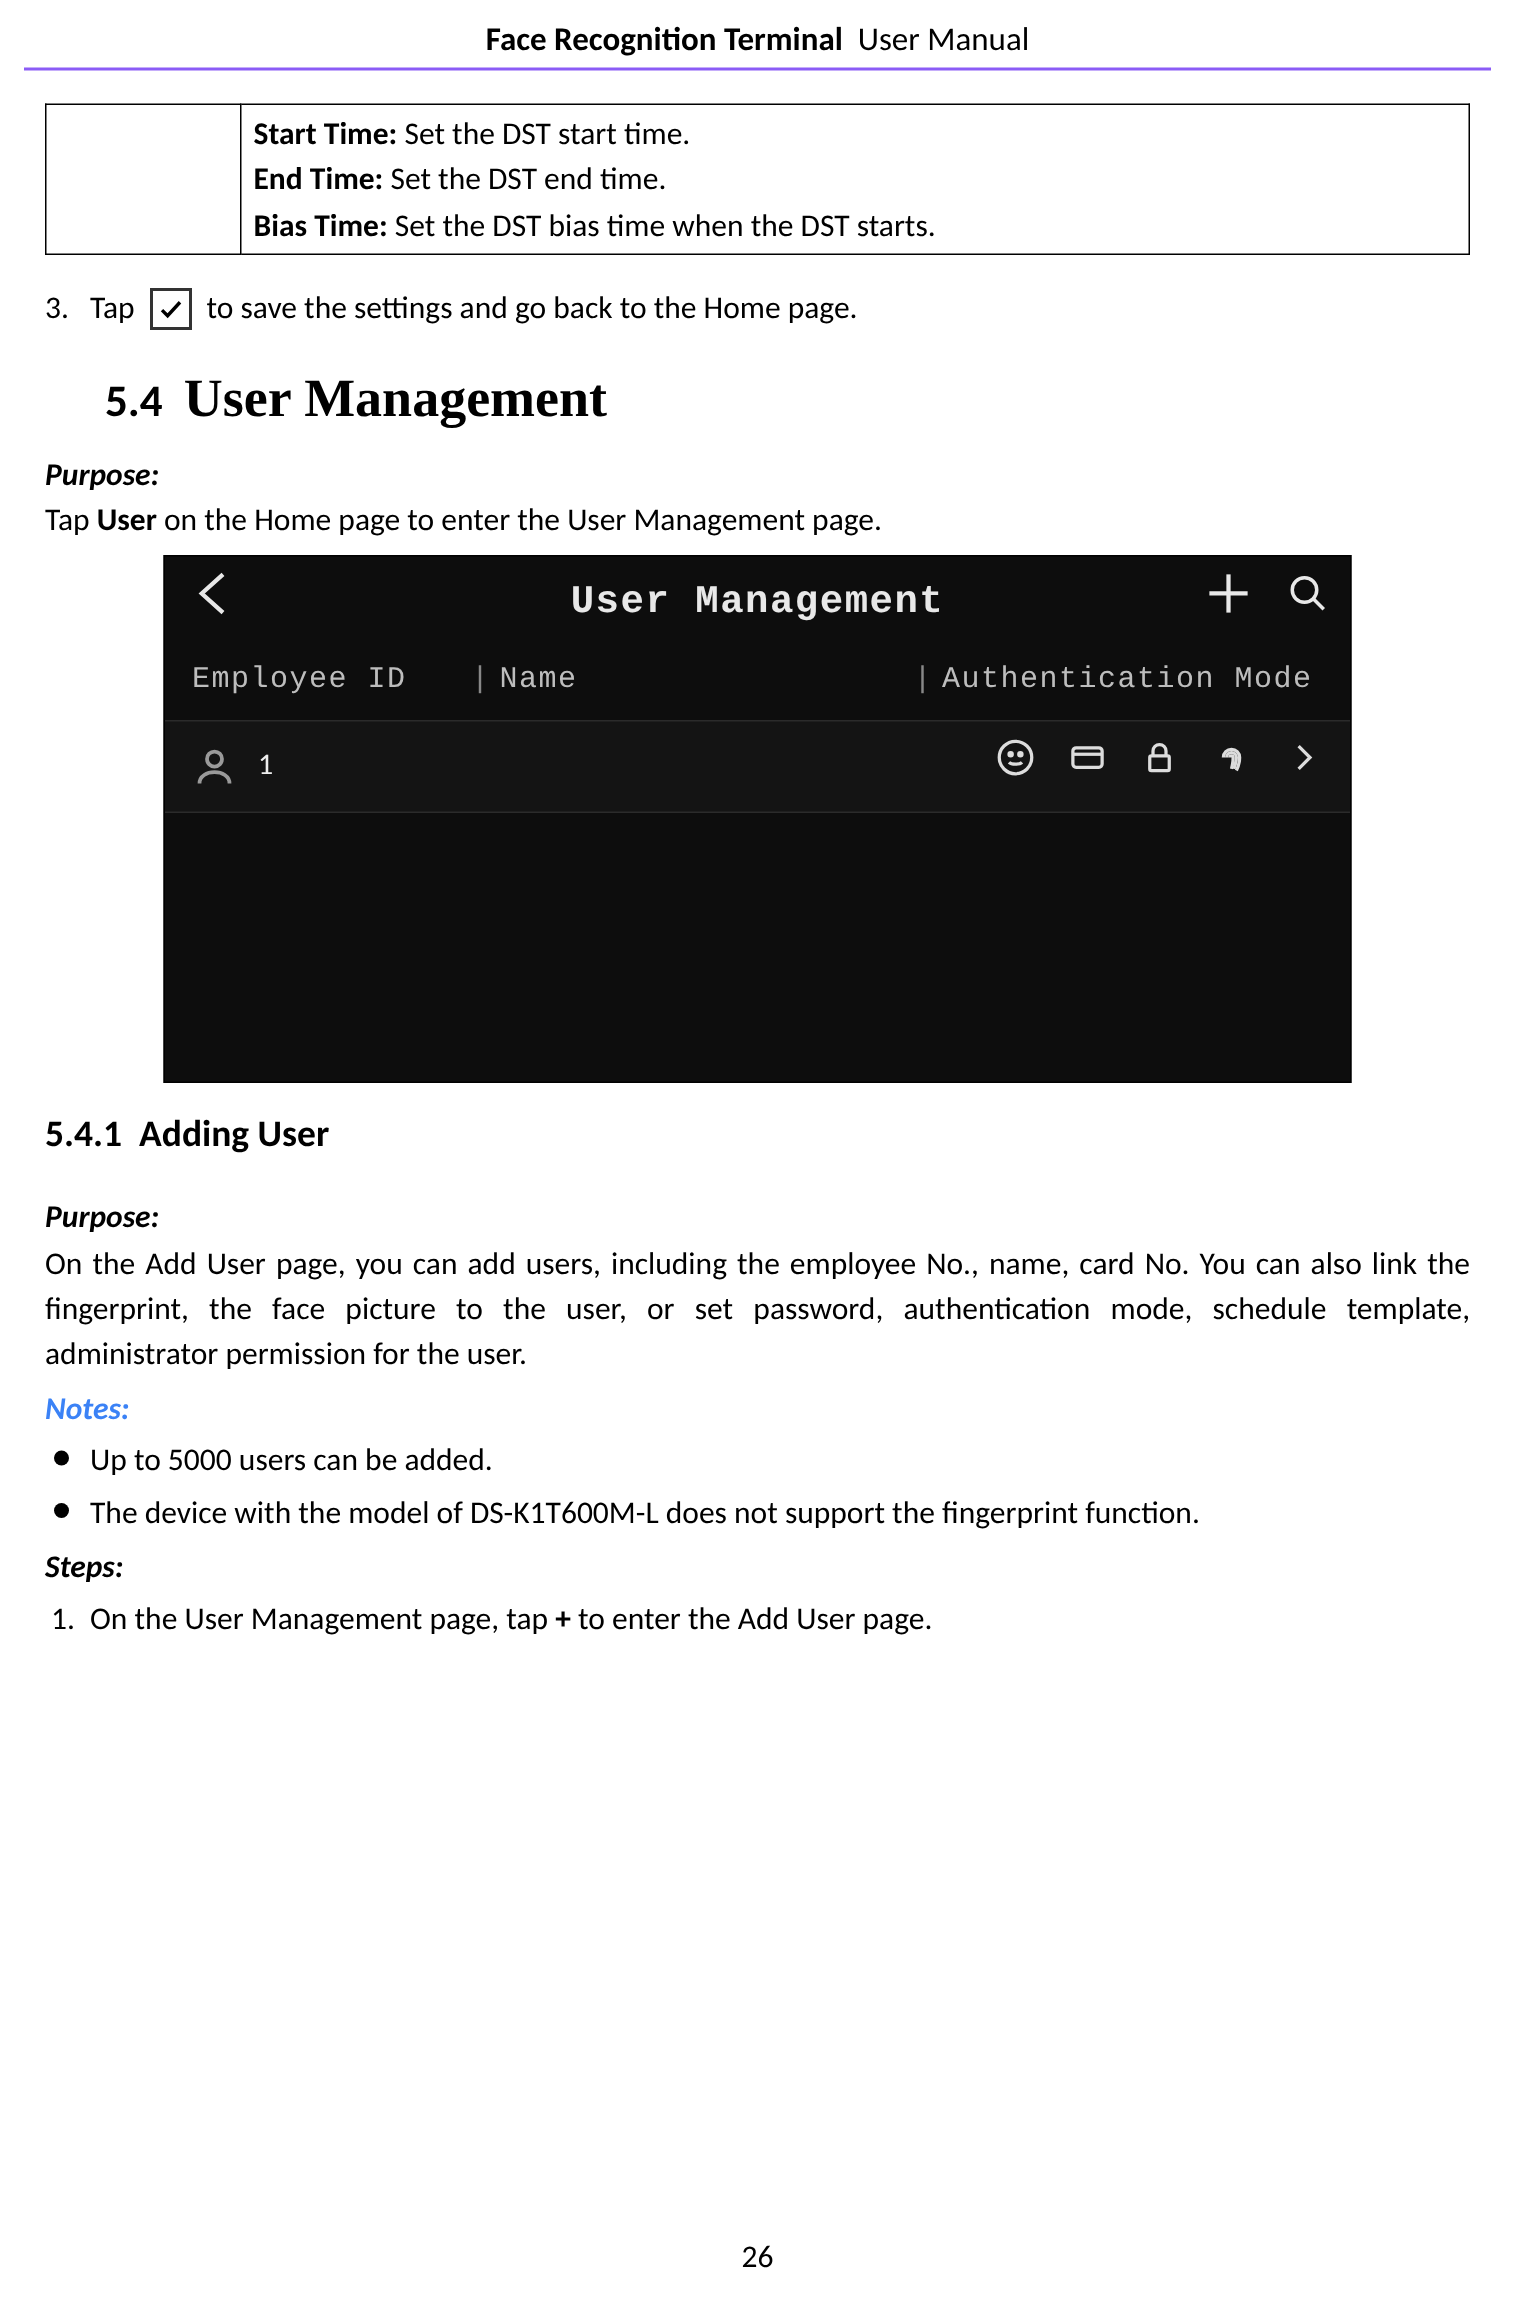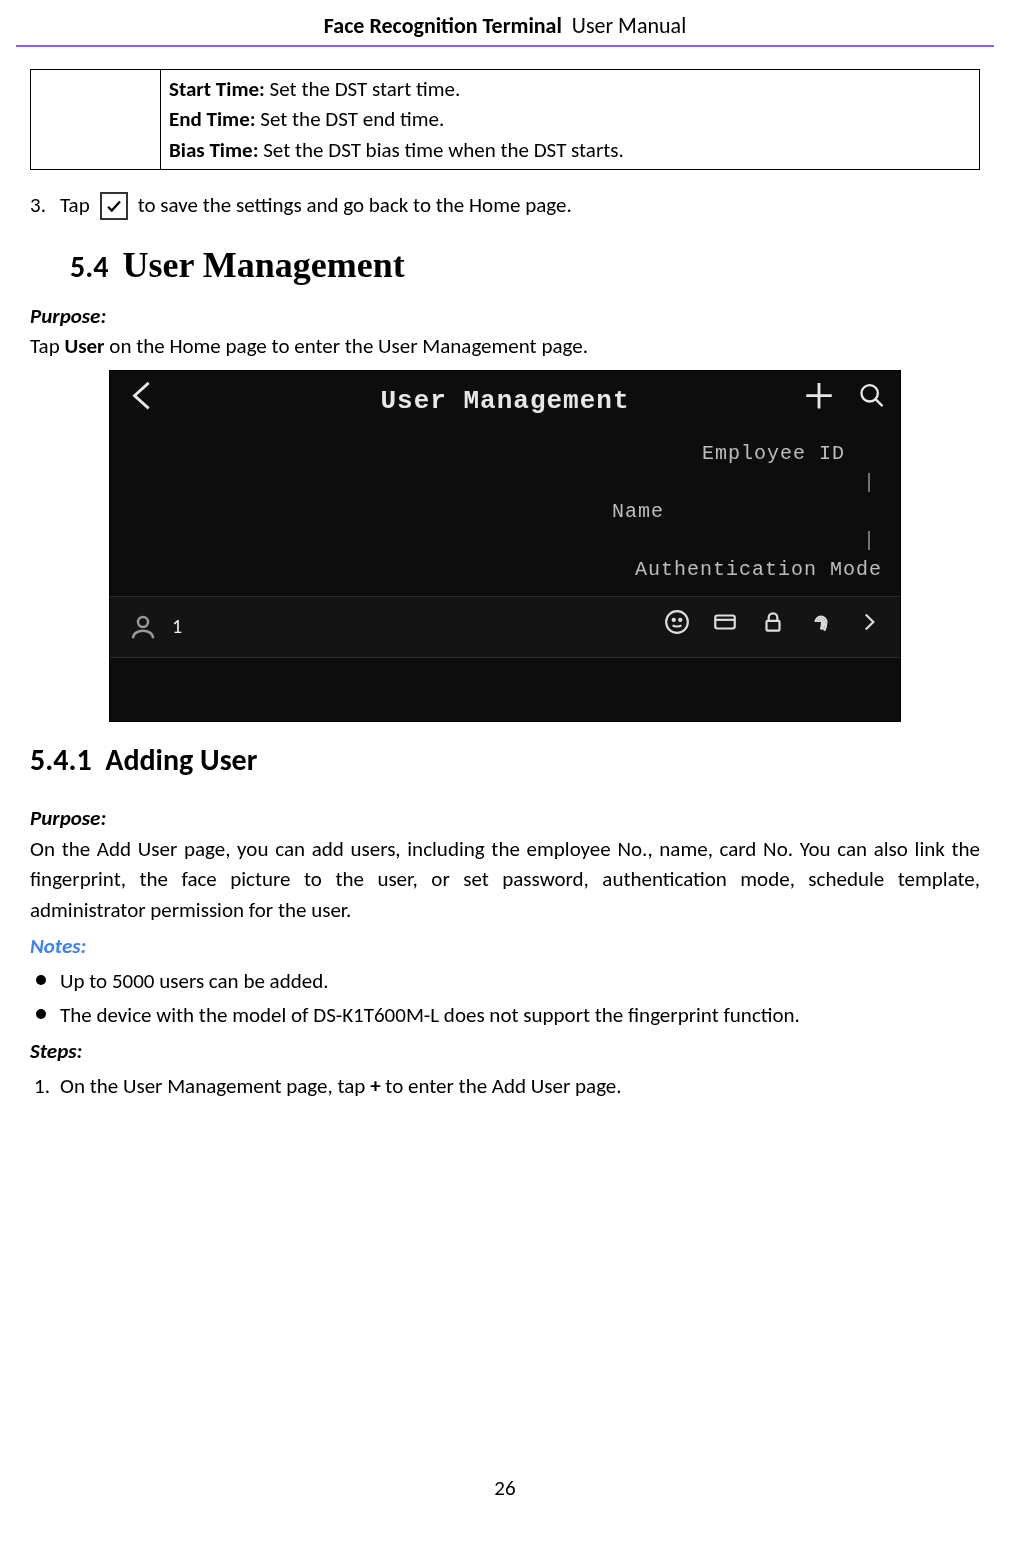--- a/index.html
+++ b/index.html
@@ -85,26 +85,25 @@
   }
   .dev-right-icons {
     position: absolute; right: 14px; top: 50%; transform: translateY(-50%);
     display: flex; gap: 22px; align-items: center;
   }
   .svg-icon { width: 28px; height: 28px; stroke: #e8e8e8; fill: none; stroke-width: 2; }
   .svg-icon-lg { width: 34px; height: 34px; }
 
   .dev-headers {
     display: flex;
-    align-items: flex-end;
+    align-items: center;
     padding: 6px 18px 12px;
     font-size: 20px;
     color: #bdbdbd;
     letter-spacing: 1px;
-    flex-direction: column;
   }
   .dev-headers .col1 { width: 180px; }
   .dev-headers .col2 { width: 270px; }
   .dev-headers .col3 { flex: 1; }
   .dev-sep { color: #888; padding: 0 6px; }
 
   .dev-row {
     display: flex;
     align-items: center;
     height: 62px;
@@ -117,41 +116,41 @@
     width: 30px; height: 30px; stroke: #9a9a9a; fill: none; stroke-width: 2;
   }
   .dev-row .emp-id { width: 150px; padding-left: 14px; font-size: 20px; color: #eee; font-family: Calibri, Arial, sans-serif; }
   .dev-row .auth-icons {
     margin-left: auto;
     display: flex; gap: 22px; align-items: center;
   }
   .dev-row .auth-icons svg { width: 26px; height: 26px; stroke: #ddd; fill: none; stroke-width: 2; }
 
   h3.subsec {
-    font-size: 30px;
+    font-size: 25px;
     font-weight: 700;
     margin: 16px 0 22px;
   }
   .notes-label { color: #3b82f6; font-style: italic; font-weight: 700; margin-top: 6px; }
   ul.bullets { list-style: none; padding-left: 4px; margin: 4px 0 6px; }
   ul.bullets li { position: relative; padding-left: 26px; margin: 4px 0; }
   ul.bullets li::before {
     content: ""; position: absolute; left: 2px; top: 9px;
     width: 10px; height: 10px; background: #000; border-radius: 50%;
   }
   .steps-label { font-style: italic; font-weight: 700; margin-top: 6px; }
   ol.steps { list-style: none; padding-left: 4px; margin: 4px 0; }
   ol.steps li { padding-left: 26px; position: relative; margin: 4px 0; }
   ol.steps li .sn { position: absolute; left: 0; }
 
   .justify { text-align: justify; }
 
   .page-number {
     position: absolute;
-    bottom: 40px; left: 0; right: 0;
+    bottom: 24px; left: 0; right: 0;
     text-align: center;
     font-size: 21px;
   }
 </style>
 </head>
 <body>
 
 <div class="page-header">
   <span class="bold">Face Recognition Terminal</span>&nbsp;&nbsp;<span class="light">User Manual</span>
 </div>

